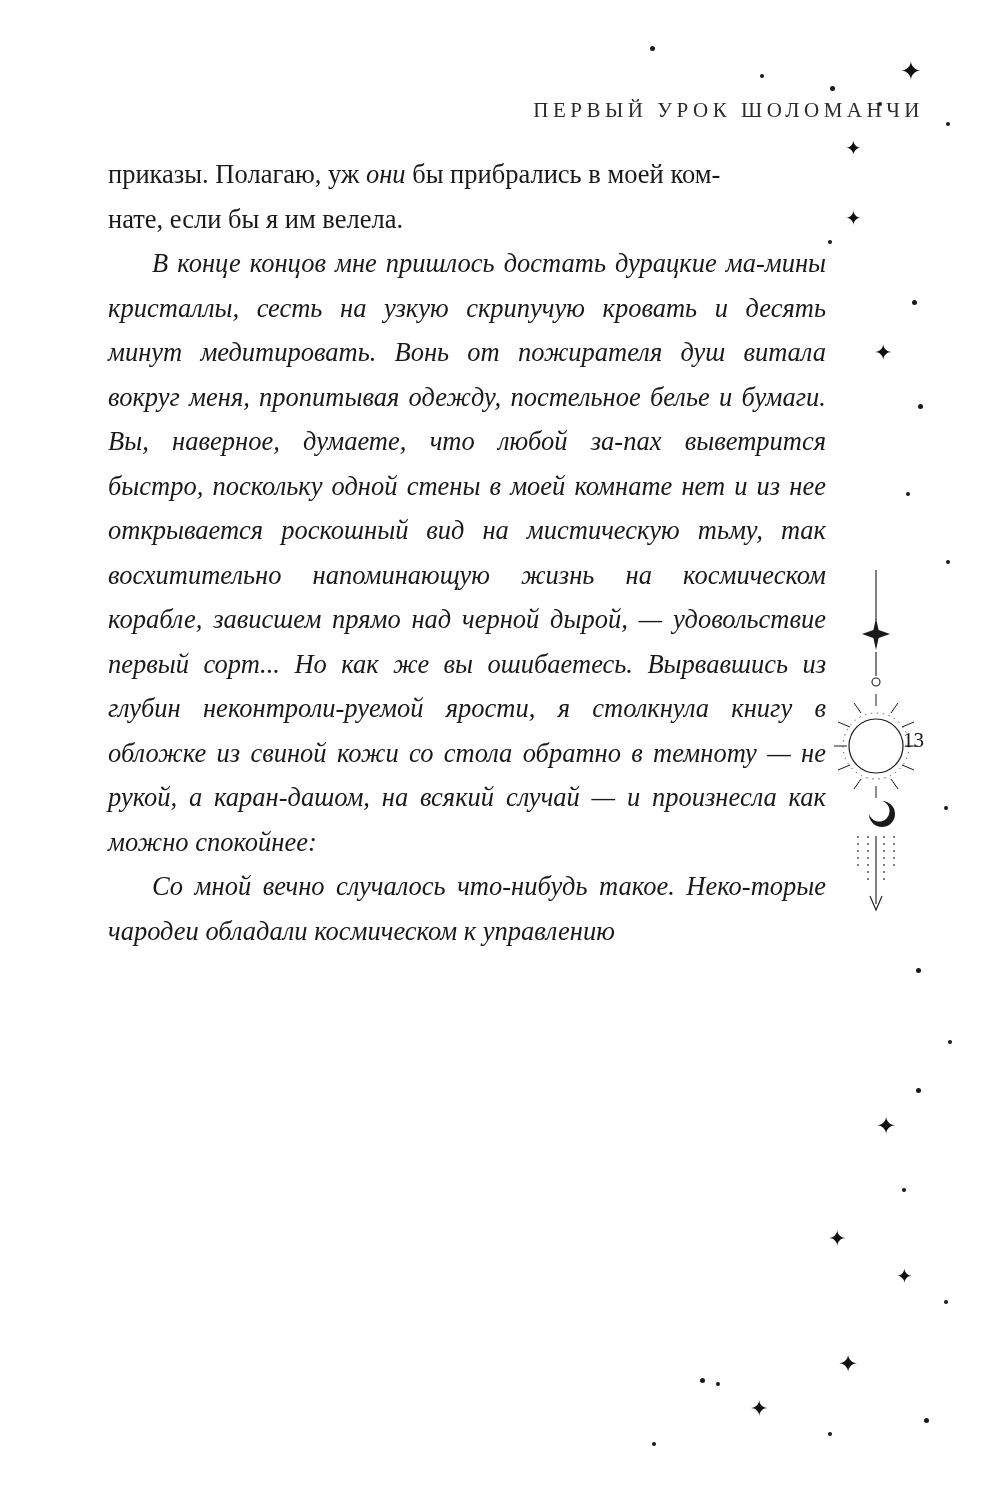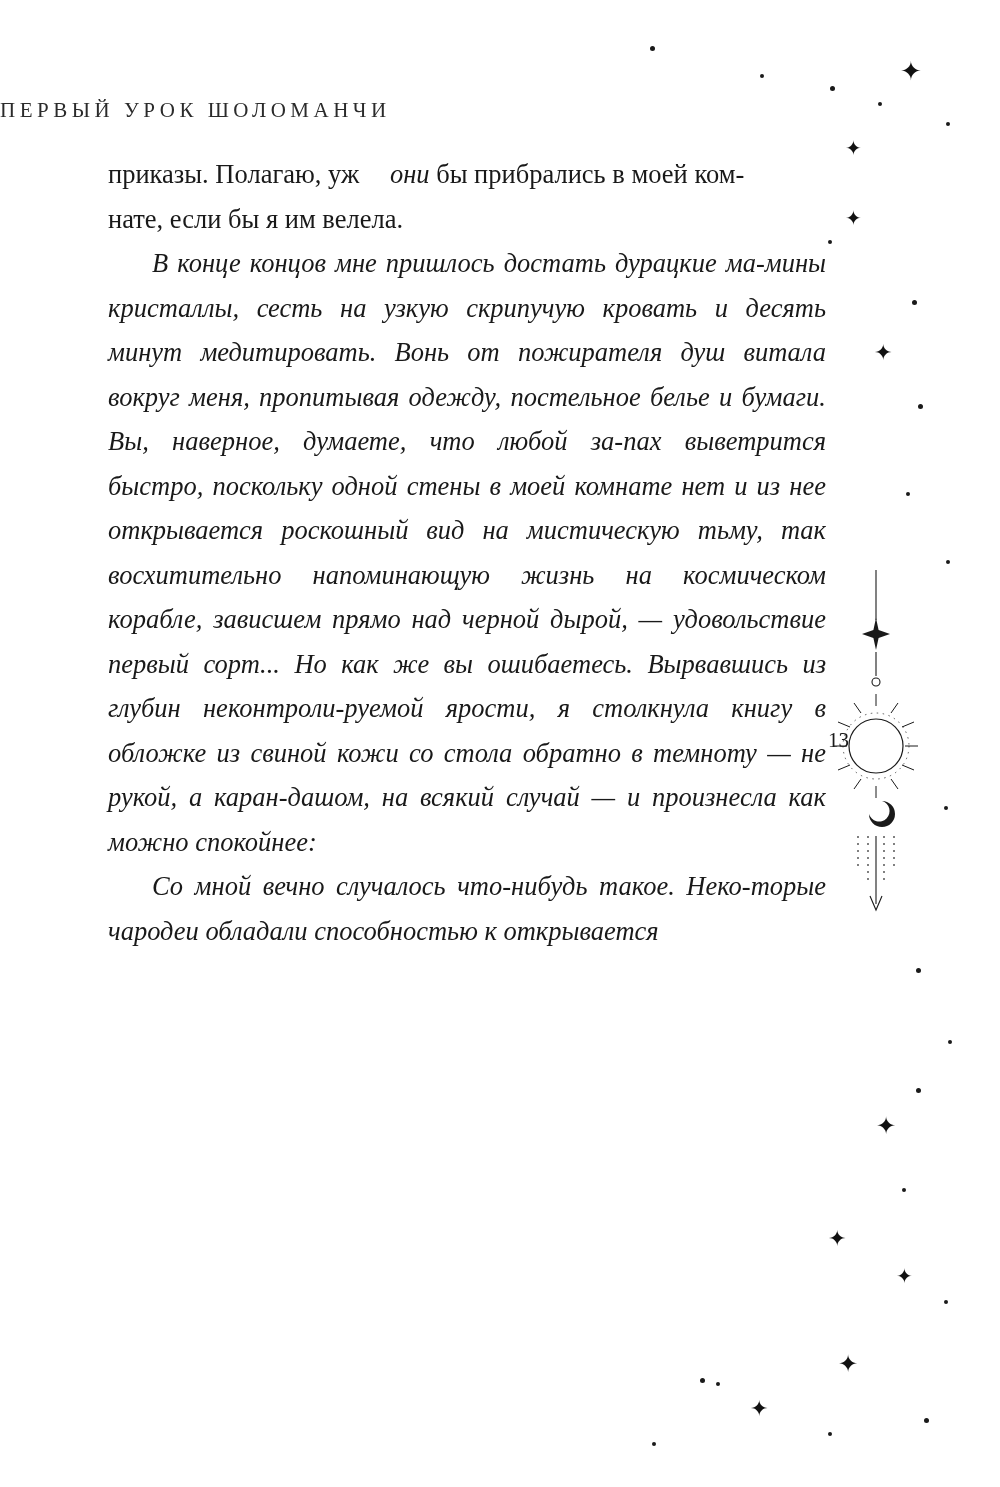--- a/index.html
+++ b/index.html
@@ -16,21 +16,21 @@
     font-family: "Liberation Serif", "DejaVu Serif", serif;
     color: #1a1a1a;
   }
 
   
   .running-head {
     position: absolute;
     top: 98px;
     left: 0;
     width: 924px;
-    text-align: left;
+    text-align: right;
     font-size: 21px;
     letter-spacing: 4.5px;
     color: #2b2b2b;
     font-family: "Liberation Serif", "DejaVu Serif", serif;
   }
 
   
   .text-column {
     position: absolute;
     top: 152px;
@@ -44,37 +44,36 @@
     text-align: justify;
     text-justify: inter-word;
     color: #191919;
     hyphens: manual;
   }
   .para.indent {
     text-indent: 44px;
     font-style: italic;
   }
   .para em {
-    margin-left: 24px;
   }
 
   
   .folio-ornament {
     position: absolute;
     left: 828px;
     top: 560px;
     width: 96px;
     height: 370px;
   }
   .folio-number {
     position: absolute;
     left: 0;
     top: 168px;
     width: 96px;
-    text-align: left;
+    text-align: right;
     font-size: 21px;
     color: #1a1a1a;
     font-family: "Liberation Serif", "DejaVu Serif", serif;
   }
 
   
   .stars {
     position: absolute;
     inset: 0;
     pointer-events: none;
@@ -94,21 +93,21 @@
 </head>
 <body>
 
 <div class="page">
 
   <div class="running-head">ПЕРВЫЙ УРОК ШОЛОМАНЧИ</div>
 
   <div class="text-column">
     <p class="para">приказы. Полагаю, уж <em>они</em> бы прибрались в моей ком-<br>нате, если бы я им велела.</p>
     <p class="para indent">В конце концов мне пришлось достать дурацкие ма-мины кристаллы, сесть на узкую скрипучую кровать и десять минут медитировать. Вонь от пожирателя душ витала вокруг меня, пропитывая одежду, постельное белье и бумаги. Вы, наверное, думаете, что любой за-пах выветрится быстро, поскольку одной стены в моей комнате нет и из нее открывается роскошный вид на мистическую тьму, так восхитительно напоминающую жизнь на космическом корабле, зависшем прямо над черной дырой, — удовольствие первый сорт... Но как же вы ошибаетесь. Вырвавшись из глубин неконтроли-руемой ярости, я столкнула книгу в обложке из свиной кожи со стола обратно в темноту — не рукой, а каран-дашом, на всякий случай — и произнесла как можно спокойнее:</p>
-    <p class="para indent">Со мной вечно случалось что-нибудь такое. Неко-торые чародеи обладали способностью к открывается</p>
+    <p class="para indent">Со мной вечно случалось что-нибудь такое. Неко-торые чародеи обладали космическом к управлению</p>
   </div>
 
   <div class="folio-ornament">
     <svg width="96" height="370" viewBox="0 0 96 370" xmlns="http://www.w3.org/2000/svg">
       <g stroke="#1a1a1a" fill="none" stroke-width="1.1">
 
         <line x1="48" y1="10" x2="48" y2="60"></line>
 
         <path d="M48 58 L50.6 70 L62 74 L50.6 78 L48 90 L45.4 78 L34 74 L45.4 70 Z" fill="#1a1a1a" stroke="none"></path>
         <line x1="48" y1="92" x2="48" y2="116"></line>

